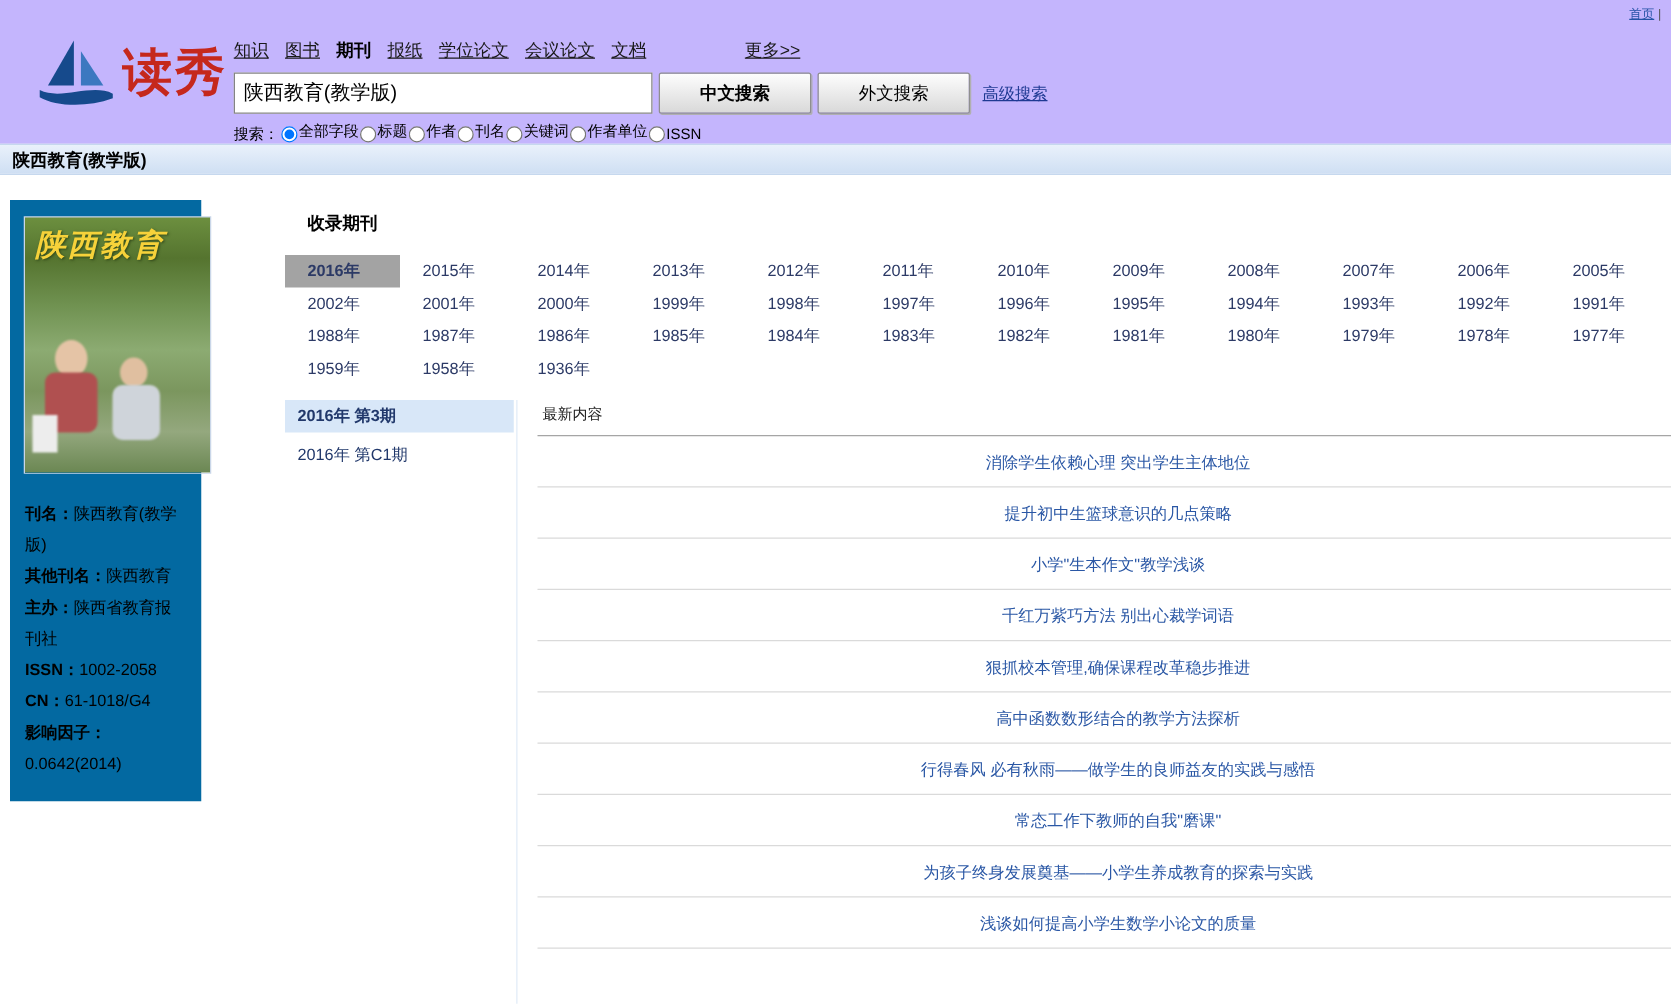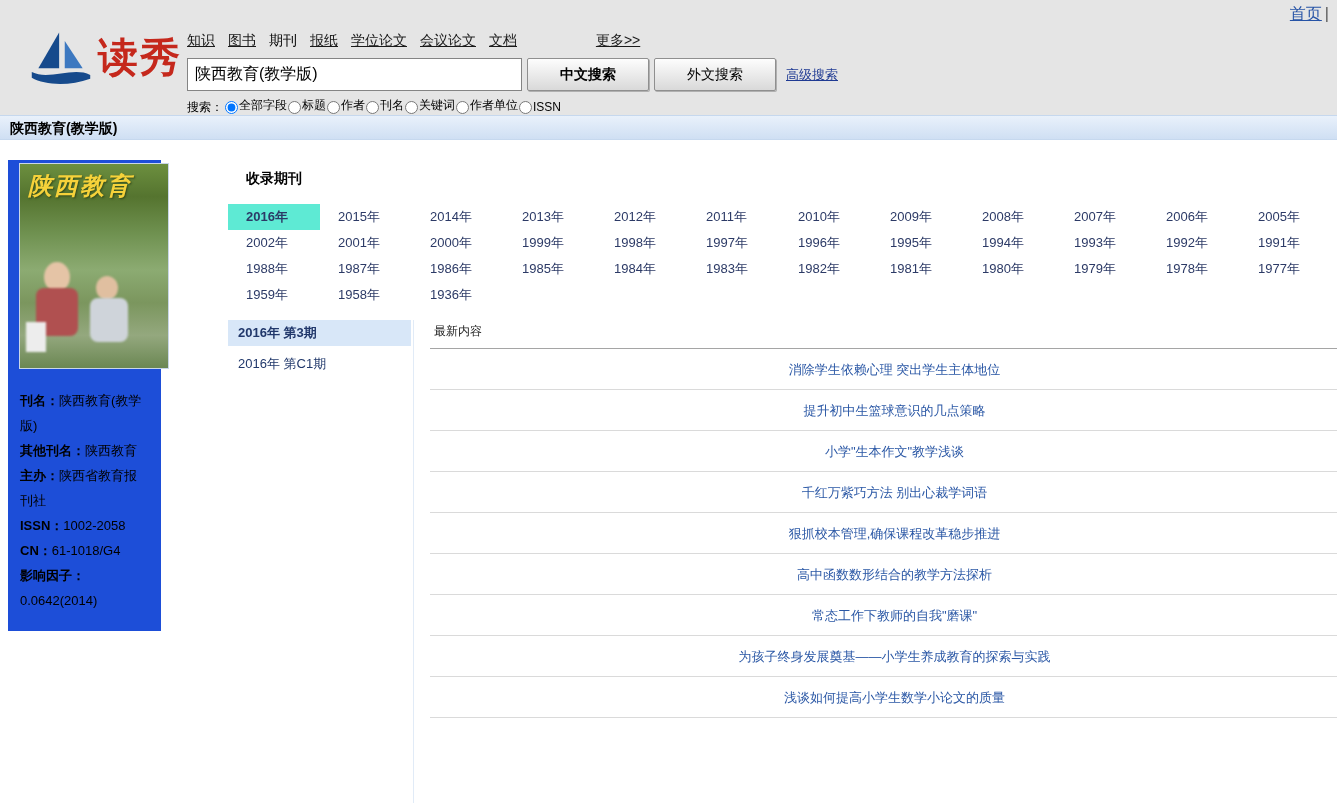--- a/index.html
+++ b/index.html
@@ -4,32 +4,32 @@
 <style>
   * { margin:0; padding:0; box-sizing:border-box; }
   html,body { background:#fff; }
   body {
     width:1337px; height:803px; position:relative; overflow:hidden;
     font-family:"Liberation Sans","DejaVu Sans",sans-serif; color:#000;
   }
   a { cursor:pointer; }
 
   
-  .top-right { position:absolute; top:4px; right:8px; font-size:16px; z-index:5; }
+  .top-right { position:absolute; top:4px; right:8px; font-size:10px; z-index:5; }
   .top-right a { color:#2653a6; text-decoration:underline; }
   .top-right .sep { color:#555; margin-left:3px; }
 
   
-  .header { position:relative; height:115px; background:#e5e5e5; }
+  .header { position:relative; height:115px; background:#c4b5fd; }
   .logo { position:absolute; left:28px; top:28px; display:flex; align-items:center; }
   .logo-text { font-size:40px; font-weight:bold; color:#c5281c; margin-left:4px;
                font-family:"DejaVu Serif","Liberation Serif",serif; letter-spacing:2px; }
   .nav { position:absolute; left:187px; top:32px; font-size:14px; white-space:nowrap; }
   .nav .nav-link { color:#1a1a1a; text-decoration:underline; margin-right:13px; }
-  .nav .nav-link.active { color:#000; font-weight:normal; text-decoration:none; }
+  .nav .nav-link.active { color:#000; font-weight:bold; text-decoration:none; }
   .nav .more-link { color:#1a1a1a; text-decoration:underline; margin-left:62px; }
 
   .search-row { position:absolute; left:187px; top:58px; display:flex; align-items:stretch; }
   .search-input { width:335px; height:33px; border:1px solid #848484; font-size:16px;
                   padding:0 7px; font-family:inherit; }
   .btn { width:122px; height:33px; margin-left:5px; border:1px solid #8f8f8f; border-radius:2px;
          background:linear-gradient(#fdfdfd,#d9d9d9); font-size:14px; font-family:inherit;
          box-shadow:1px 1px 0 #b0b0b0; cursor:pointer; }
   .btn-cn { font-weight:bold; }
   .advanced { margin-left:10px; align-self:center; font-size:13px; color:#1f3a93; text-decoration:underline;font-family:Liberation Mono, monospace; }
@@ -39,22 +39,22 @@
   .scope { display:inline-flex; align-items:flex-end; }
   .scope input { margin:0; width:13px; height:13px; }
   .scope span { margin:0 1px 0 1px; }
 
   
   .title-bar { position:absolute; top:115px; left:0; width:1337px; height:25px; line-height:24px;
                background:linear-gradient(#e9f1fb,#cfdff3); border-top:1px solid #c6d8ee;
                border-bottom:1px solid #c6d8ee; font-size:14px; font-weight:bold; padding-left:10px; }
 
   
-  .side-panel { position:absolute; left:8px; top:160px; width:153px; background:#1d4ed8;
-                padding:4px 12px 18px; }
+  .side-panel { position:absolute; left:8px; top:160px; width:153px; background:#0369a1;
+                padding:14px 12px 18px; }
   .cover { width:148px; height:204px; position:relative; overflow:hidden;
            background:linear-gradient(180deg,#6c8f3f 0%,#55742f 16%,#6f9150 34%,#8cab72 52%,
                        #7b965e 68%,#94a87e 84%,#6b8753 100%);
            box-shadow:0 0 0 1px #c9d6e8; }
   .cover-title { position:absolute; top:6px; left:8px; font-size:24px; font-weight:bold;
                  font-style:italic; color:#f6d23a; letter-spacing:2px;
                  text-shadow:1px 1px 2px rgba(40,60,20,.8); }
   .blob { position:absolute; filter:blur(1px); }
   .b1 { left:24px; top:98px; width:26px; height:30px; border-radius:50%; background:#e5c4a6; }
   .b2 { left:16px; top:124px; width:42px; height:48px; border-radius:8px; background:#b05050; }
@@ -63,21 +63,21 @@
   .b5 { left:6px; top:158px; width:20px; height:30px; background:#ededed; }
   .info { margin-top:20px; font-size:13px; line-height:25px; }
   .info-row b { font-weight:bold; }
 
   
   .main { position:absolute; left:228px; top:160px; width:1109px; }
   .section-title { font-size:14px; font-weight:bold; margin:10px 0 16px 18px; }
   .years { display:flex; flex-wrap:wrap; width:1106px; }
   .year-link { width:92px; padding:4px 0 4px 18px; font-size:13px; color:#2c3a66;
                text-decoration:none; }
-  .year-link.active { background:#5eead4; font-weight:bold; }
+  .year-link.active { background:#a3a3a3; font-weight:bold; }
   .content-cols { display:flex; margin-top:12px; }
   .issues { width:186px; flex-shrink:0; font-size:13px; min-height:490px;
             border-right:1px solid #e1ebf7; padding-right:2px; }
   .issue-link { display:block; padding:4px 10px; margin-bottom:5px; color:#21386b;
                 text-decoration:none; }
   .issue-link.active { background:#d8e7f8; font-weight:bold; }
   .articles-panel { flex:1; margin-left:16px; }
   .latest-title { font-size:12px; color:#222; padding:3px 2px 8px 4px; border-bottom:1px solid #a5a5a5; }
   .article-link { display:block; padding:12px 0 10px 22px; border-bottom:1px solid #dadada;
                   color:#2a57a5; font-size:13px; text-decoration:none;text-align:center; }
@@ -223,20 +223,21 @@
       <div class="articles-panel">
         <div class="latest-title">最新内容</div>
         <div class="articles">
 
         <a class="article-link">消除学生依赖心理 突出学生主体地位</a>
             <a class="article-link">提升初中生篮球意识的几点策略</a>
             <a class="article-link">小学"生本作文"教学浅谈</a>
             <a class="article-link">千红万紫巧方法 别出心裁学词语</a>
             <a class="article-link">狠抓校本管理,确保课程改革稳步推进</a>
             <a class="article-link">高中函数数形结合的教学方法探析</a>
+            <a class="article-link">行得春风 必有秋雨——做学生的良师益友的实践与感悟</a>
             <a class="article-link">常态工作下教师的自我"磨课"</a>
             <a class="article-link">为孩子终身发展奠基——小学生养成教育的探索与实践</a>
             <a class="article-link">浅谈如何提高小学生数学小论文的质量</a>
           </div>
       </div>
     </div>
   </div>
 
 </div>
 

